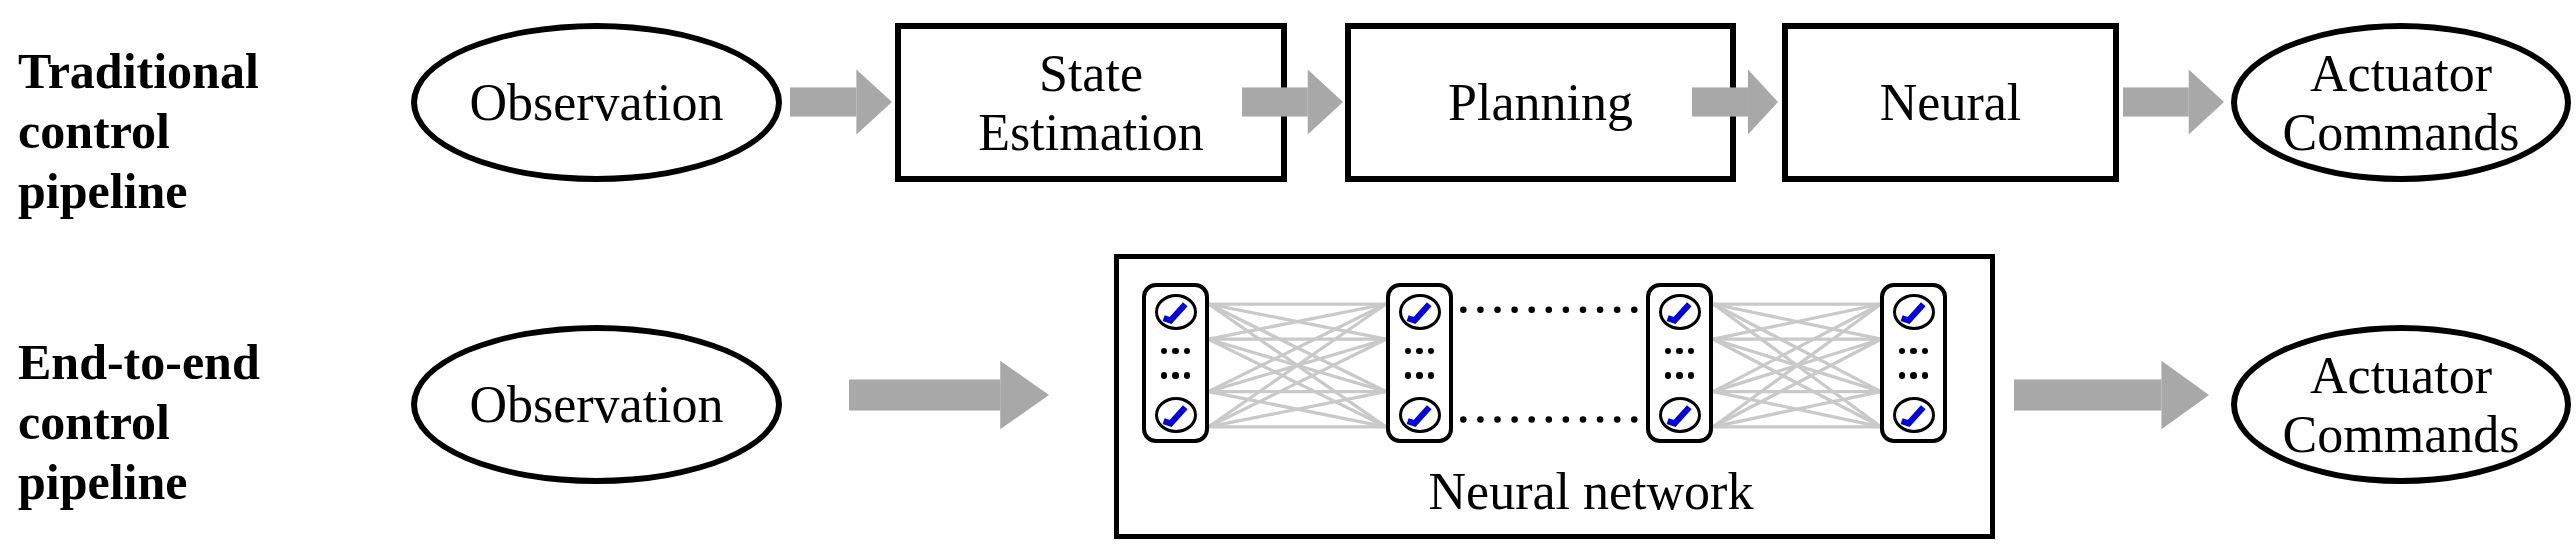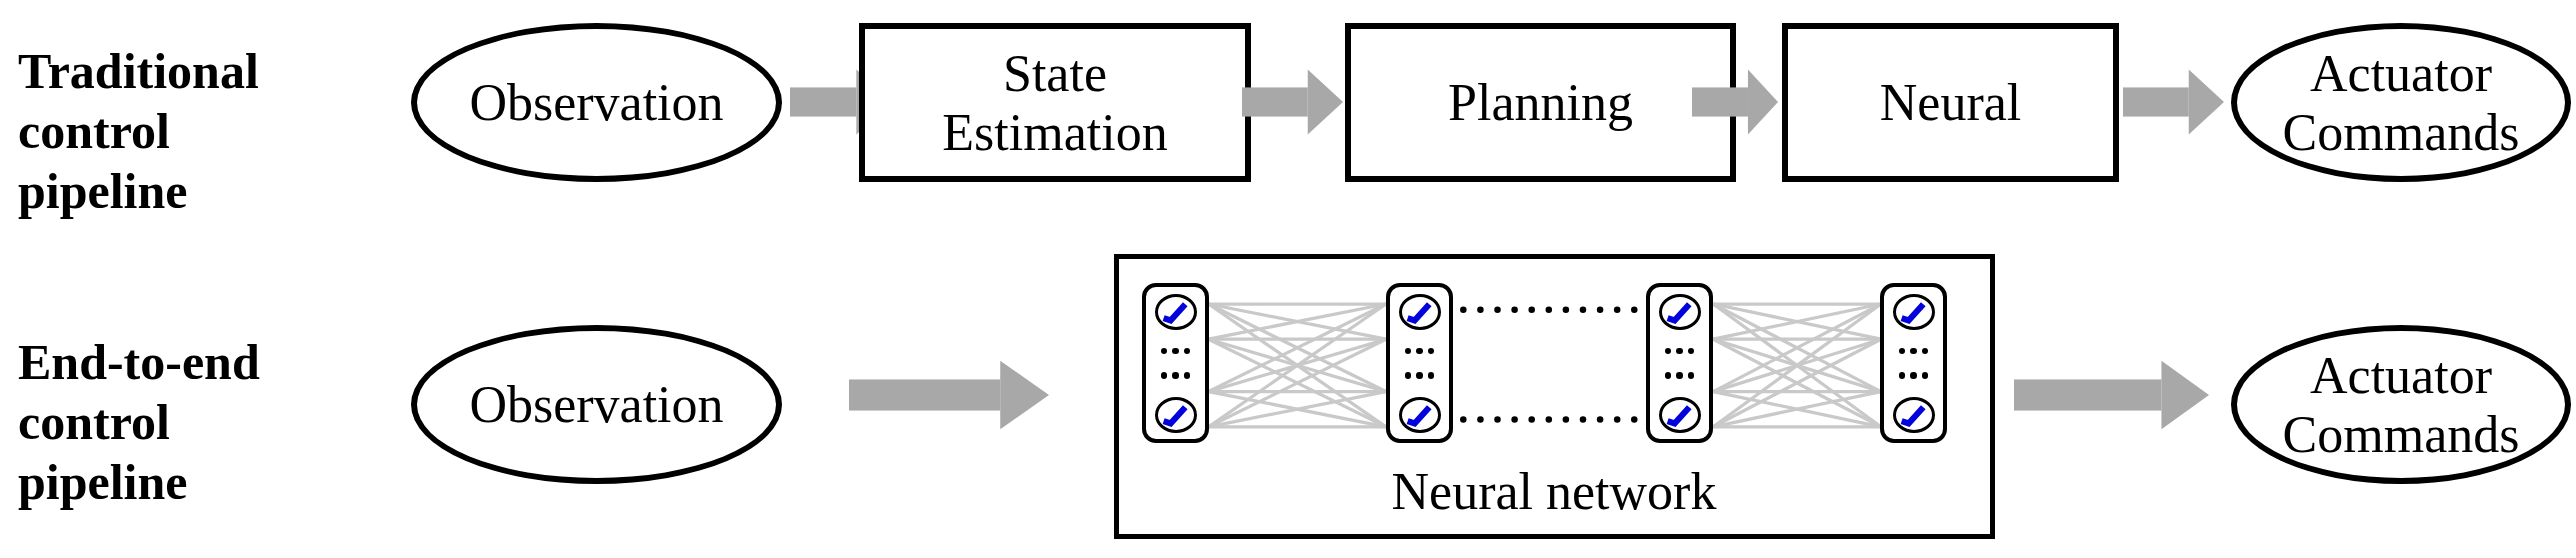--- a/index.html
+++ b/index.html
@@ -43,21 +43,21 @@
   .node{
     box-sizing:border-box;width:42px;height:36px;border:3.3px solid var(--outline);
     border-radius:50%;display:flex;align-items:center;justify-content:center;background:#fff;
   }
   .node svg{width:34px;height:28px;}
   .node polyline{fill:none;stroke:var(--blue);stroke-width:8;stroke-linecap:butt;stroke-linejoin:miter;}
   .dotrow{display:flex;gap:4.9px;}
   .dotrow i{display:block;width:6.5px;height:6.5px;border-radius:50%;background:#000;}
   .nnlabel{
     position:absolute;left:0;top:203px;width:870px;text-align:center;
-    font-size:52px;line-height:59px;z-index:2;
+    font-size:52px;line-height:59px;z-index:2;padding-left:37px;
   }
 </style>
 </head>
 <body>
 
 <div class="canvas">
 
   <div class="rowlabel" style="top:41px">
     <div>Traditional</div>
     <div>control pipeline</div>
@@ -65,21 +65,21 @@
 
   <div class="shape ellipse" style="left:411px;top:23px;width:371px">
     <div>Observation</div>
   </div>
 
   <svg class="arrow" style="left:790px;top:68px" width="102" height="68" viewBox="0 0 126 84" preserveAspectRatio="none">
     <rect x="0" y="24" width="82" height="36"></rect>
       <polygon points="82,2 126,42 82,82"></polygon>
   </svg>
 
-  <div class="shape pbox" style="left:859px;width:392px">
+  <div class="shape pbox" style="left:895px;width:392px">
     <div>State</div>
     <div>Estimation</div>
   </div>
 
   <svg class="arrow" style="left:1242px;top:68px" width="101" height="68" viewBox="0 0 126 84" preserveAspectRatio="none">
     <rect x="0" y="24" width="82" height="36"></rect>
       <polygon points="82,2 126,42 82,82"></polygon>
   </svg>
 
   <div class="shape pbox" style="left:1345px;width:391px">

